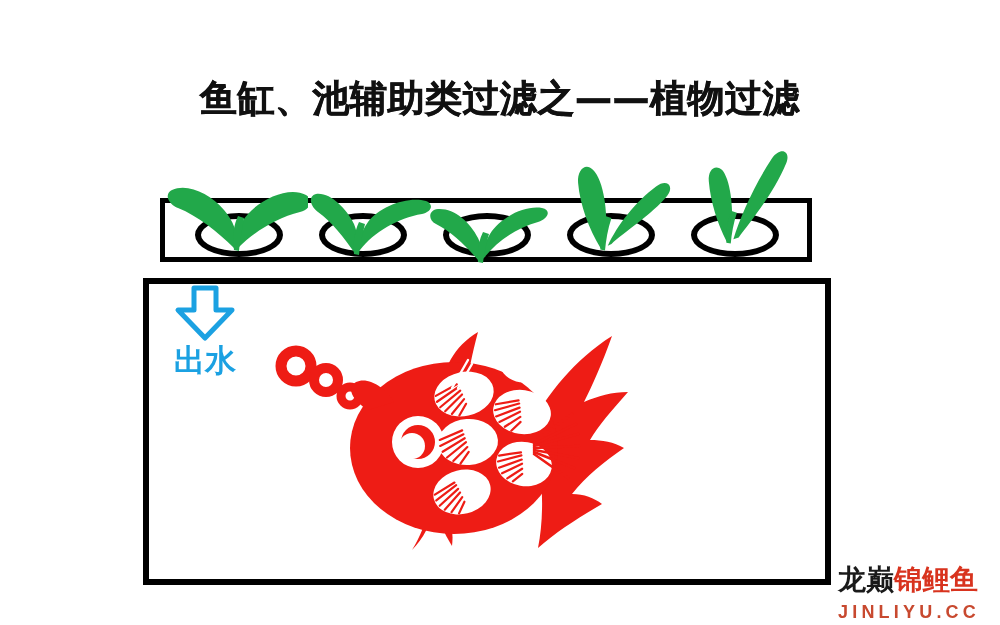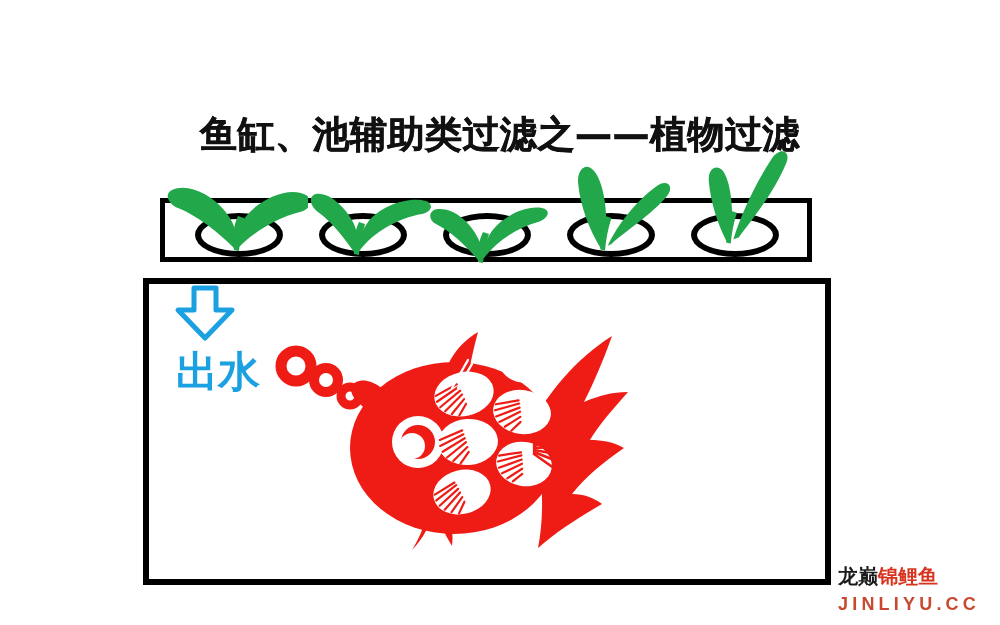--- a/index.html
+++ b/index.html
@@ -25,21 +25,20 @@
     left: 0;
     top: 74px;
     width: 1000px;
     text-align: center;
     font-size: 37px;
     font-weight: 700;
     color: #111111;
     letter-spacing: 0.5px;
     white-space: nowrap;
     font-family: "DejaVu Sans", "Liberation Sans", sans-serif;
-    margin-top: 36px;
     -webkit-text-stroke: 0.6px #111111;
   }
 
   
   #plant-tray {
     position: absolute;
     left: 160px;
     top: 198px;
     width: 652px;
     height: 64px;
@@ -85,28 +84,27 @@
   }
   #flow-out { left: 150px; top: 284px; }
   #flow-in  { left: 726px; top: 284px; }
 
   .flow-arrow {
     display: block;
     margin: 0 auto;
   }
   .flow-label {
     display: block;
-    margin-top: 8px;
-    font-size: 42px;
+    margin-top: 2px;
+    font-size: 31px;
     font-weight: 700;
     color: #1BA1E2;
     line-height: 1.05;
     white-space: nowrap;
     font-family: "DejaVu Sans", "Liberation Sans", sans-serif;
-    text-align: right;
   }
 
   
   #fish {
     position: absolute;
     left: 272px;
     top: 330px;
     width: 382px;
     height: 222px;
     pointer-events: none;
@@ -115,21 +113,21 @@
   
   #watermark {
     position: absolute;
     left: 838px;
     top: 566px;
     width: 160px;
     text-align: left;
   }
   #watermark-cn {
     display: block;
-    font-size: 20px;
+    font-size: 28px;
     font-weight: 700;
     line-height: 1;
     white-space: nowrap;
     font-family: "DejaVu Sans", "Liberation Sans", sans-serif;
   }
   #watermark-cn .wm-dark { color: #1a1a1a; }
   #watermark-cn .wm-red  { color: #D8331E; }
   #watermark-url {
     display: block;
     margin-top: 8px;

